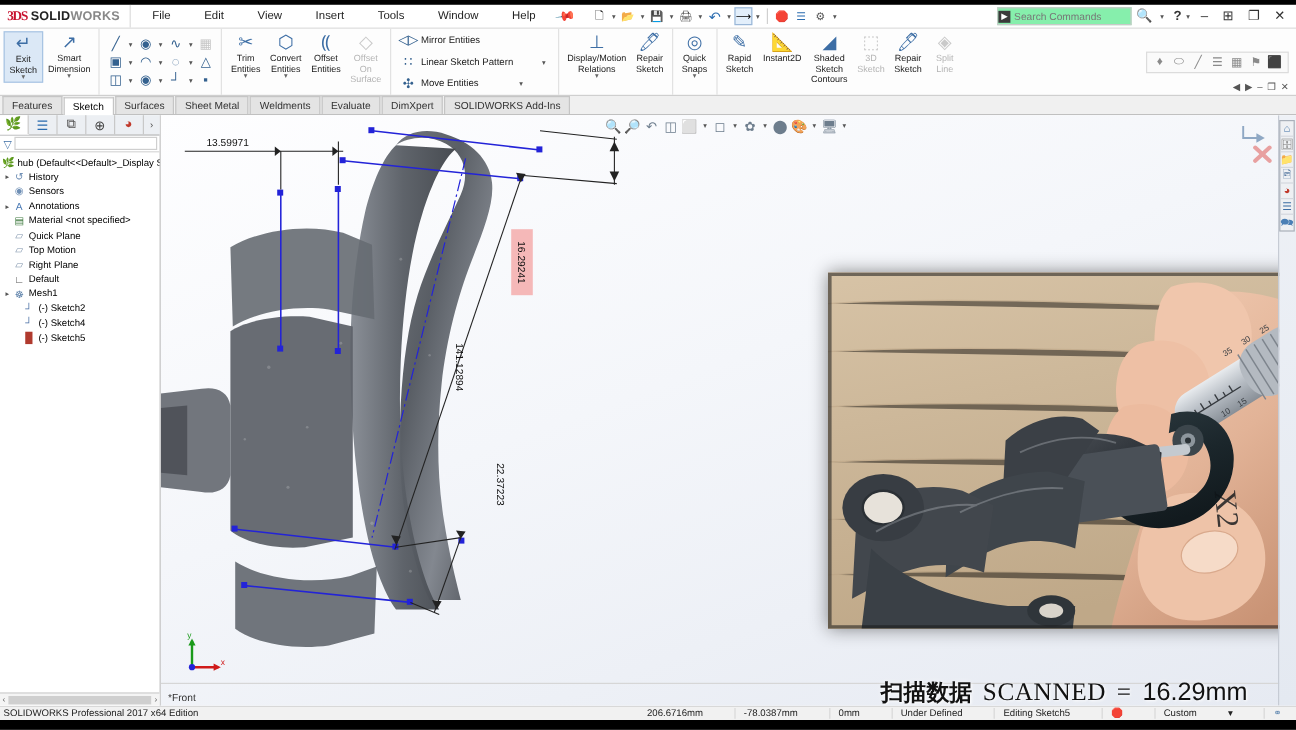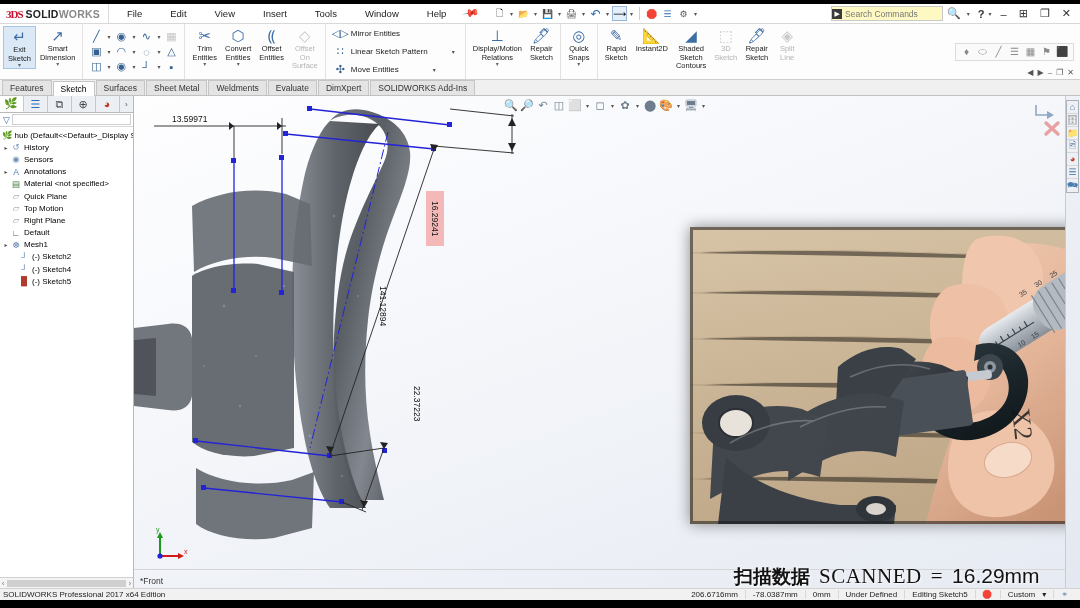--- a/index.html
+++ b/index.html
@@ -30,21 +30,21 @@
   .menus span { padding:2px 8px; font-size:9.5px; color:#222; cursor:default; }
   .pin { color:#2b6cb0; font-size:11px; margin-left:10px; transform:rotate(35deg); display:inline-block;}
   .qtools { display:flex; align-items:center; gap:1px; margin-left:14px; }
   .qt { width:15px; height:15px; border:1px solid transparent; display:flex;
         align-items:center; justify-content:center; }
   .caret { font-size:6px; color:#555; padding:0 2px; }
   .sep-v { width:1px; height:13px; background:#d0d0d0; margin:0 3px; }
   .doctitle { position:absolute; left:0; right:0; text-align:center; font-size:9.5px; color:#333; pointer-events:none;}
   .mb-right { margin-left:auto; display:flex; align-items:center; padding-right:4px; gap:2px;}
   .searchbox {
-    width:112px; height:15px; background:#fef9c3; border:1px solid #c9c9c9;
+    width:112px; height:15px; background:#86efac; border:1px solid #c9c9c9;
     display:flex; align-items:center; padding:0 0; font-size:8.5px; color:#777;
   }
   .searchbox .swico { width:10px;height:10px;background:#3a3a3a;color:#fff;font-size:7px;
       display:flex;align-items:center;justify-content:center;margin-right:3px;}
   .magn { font-size:11px; color:#444; margin:0 2px; }
   .winbtn { padding:0 5px; font-size:11px; color:#333; }
   .q { font-weight:bold; font-size:11px; color:#333; padding-left:4px;}
 
   
   .ribbon {
@@ -150,21 +150,21 @@
   .btmtabs { height:13px; background:#eeeeee; border-top:1px solid #c8c8c8;
              display:flex; align-items:stretch; font-size:8px; flex:0 0 13px;}
   .navbtns { display:flex; align-items:center; padding:0 2px; gap:1px;}
   .navbtns span { width:9px; height:9px; border:1px solid #c3c3c3; background:#e6e6e6;
                   font-size:6px; display:flex; align-items:center; justify-content:center; color:#999;}
   .btab { padding:1px 7px; border-right:1px solid #c8c8c8; display:flex; align-items:center;}
   .btab.active { background:#fff; font-weight:bold; }
   .statusbar { height:12px; background:#f1f1f1; border-top:1px solid #d2d2d2;
                display:flex; align-items:center; font-size:8px; color:#222; flex:0 0 12px;}
   .statusbar .left { padding-left:3px; }
-  .statusbar .right { margin-left:auto; display:flex; padding-right:5px;}
+  .statusbar .right { margin-left:auto; display:flex; padding-right:5px;gap:19px;}
   .statusbar .right > span { padding:0 7px; border-left:1px solid #d8d8d8; }
   .statusbar .right > span:first-child { border-left:none; }
 </style>
 </head>
 <body>
 
 <div class="app">
 
   <div class="menubar">
     <div class="logo">

